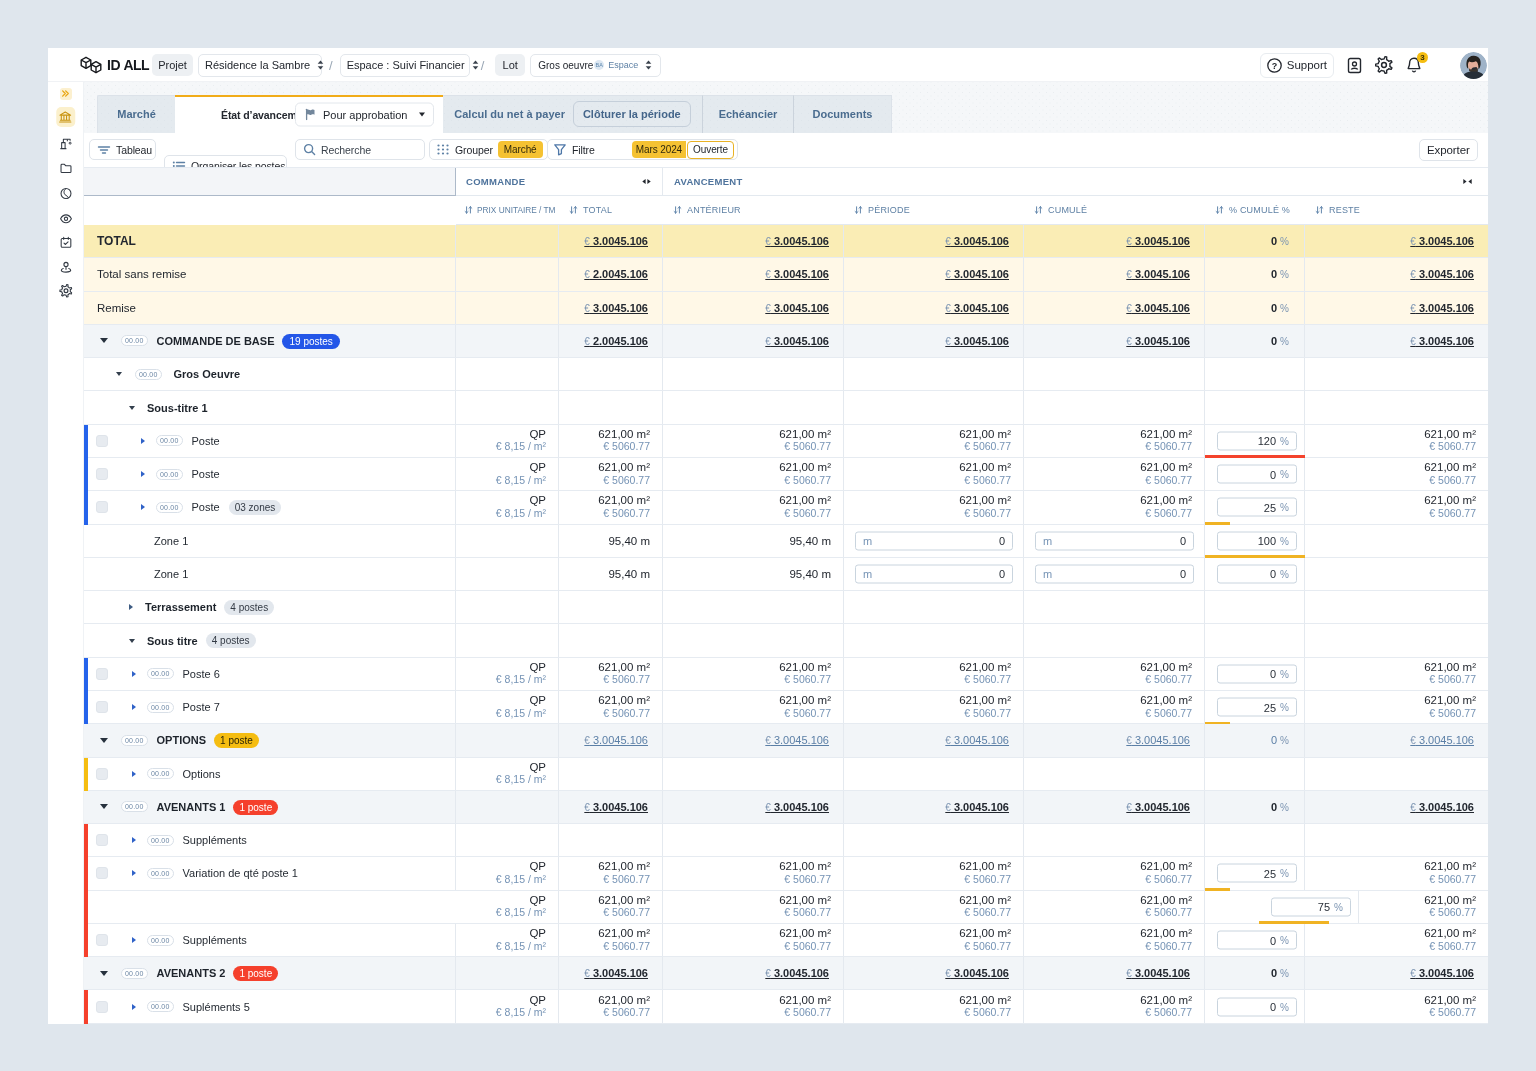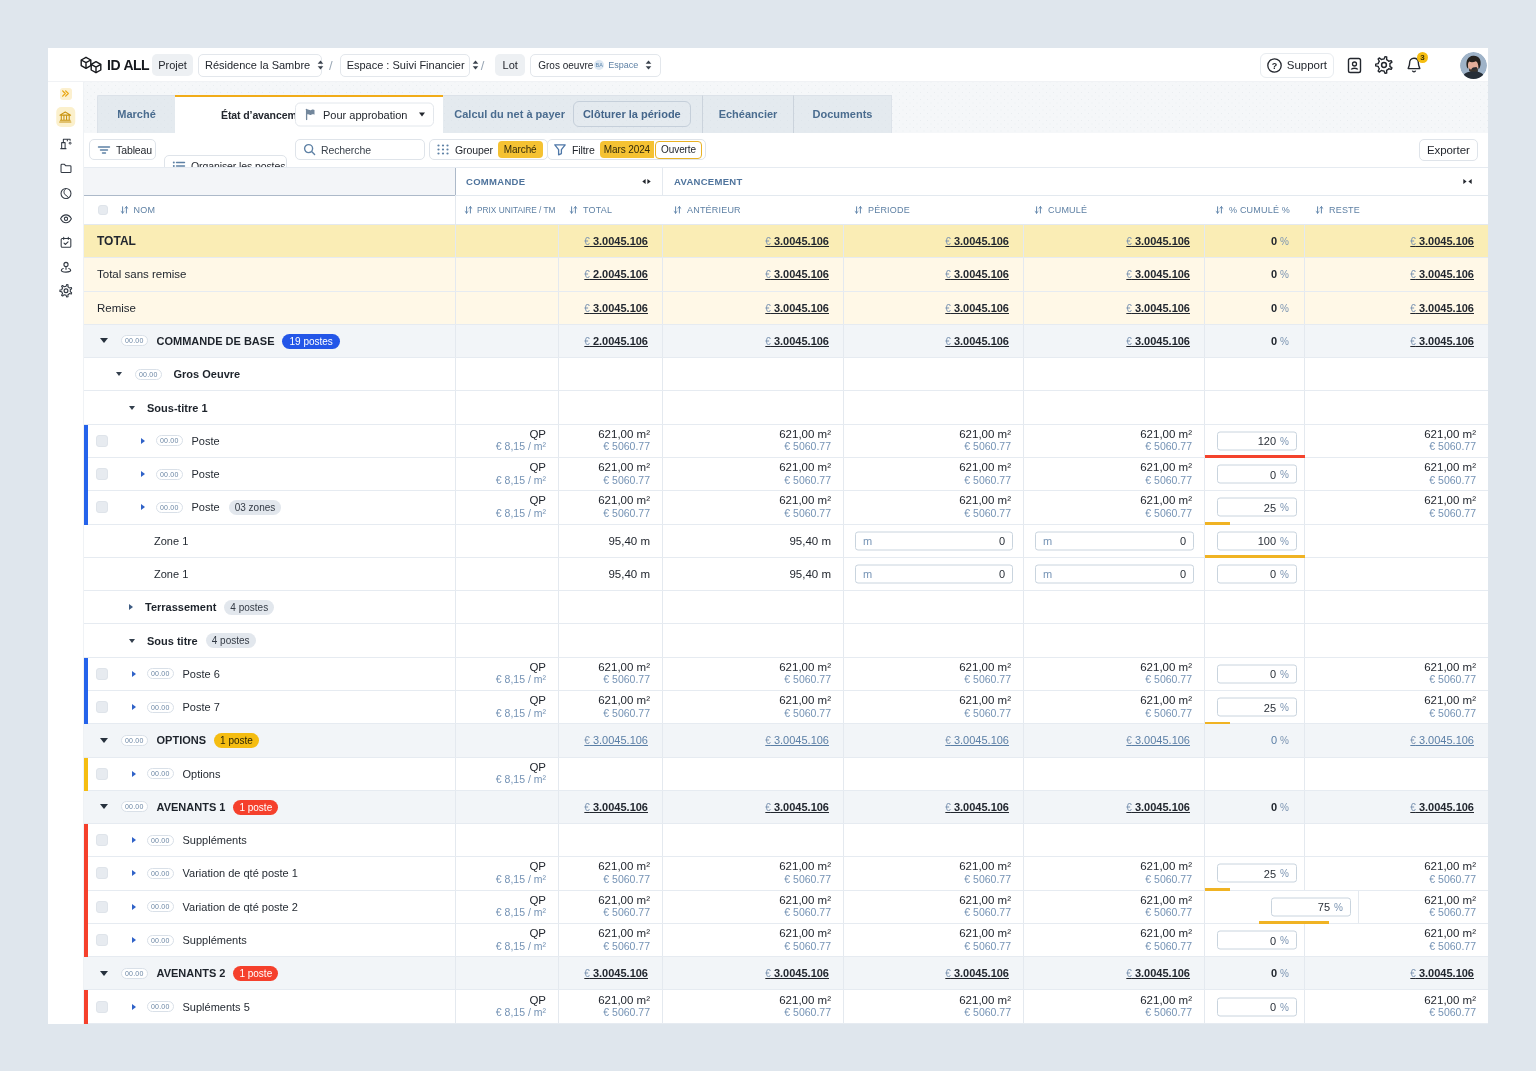--- a/index.html
+++ b/index.html
@@ -265,21 +265,21 @@
               <circle cx="7" cy="6.5" r="1.1"></circle>
               <circle cx="11.5" cy="6.5" r="1.1"></circle>
               <circle cx="2.5" cy="10.5" r="1.1"></circle>
               <circle cx="7" cy="10.5" r="1.1"></circle>
               <circle cx="11.5" cy="10.5" r="1.1"></circle>
             </g>
           </svg> Grouper <span class="ychip" style="padding:0 6px;">Marché</span></div>
   <div class="tbtn" style="left:463px;padding-left:5px;padding-right:3px;"><svg width="14" height="13" viewBox="0 0 14 13" fill="none">
             <path d="M1.8 1.8 L12.2 1.8 L8.4 6.6 L8.4 10.6 L5.6 11.8 L5.6 6.6 Z" stroke="#4E77A8" stroke-width="1.3" stroke-linejoin="round"></path>
           </svg> Filtre <span style="display:inline-flex;">
-            <span class="ychip" style="border-radius:4px 0 0 4px;">Mars 2024</span>
+            <span class="ychip" style="border-radius:4px 0 0 4px;margin-left:32px;">Mars 2024</span>
             <span class="ochip" style="margin-left:1px;">Ouverte</span>
           </span></div>
   <div class="tbtn" style="left:1335px;height:22px;font-size:11.5px;">Exporter</div>
 </div>
     <div class="table">
 
 <div class="grow">
   <div class="gcell" style="left:0;width:372px;background:#F3F5F8;border-right:1px solid #ACB9C9;border-bottom:1px solid #ACB9C9;"></div>
   <div class="gcell" style="left:372px;width:207px;border-right:1px solid #E4E9EF;border-bottom:1px solid #E3E9EF;padding-left:10px;justify-content:space-between;padding-right:10px;">
      <span class="glabel">COMMANDE</span>
@@ -290,28 +290,20 @@
   </div>
   <div class="gcell" style="left:579px;width:825px;border-bottom:1px solid #E3E9EF;padding-left:11px;justify-content:space-between;padding-right:15px;">
      <span class="glabel">AVANCEMENT</span>
             <svg width="11" height="9" viewBox="0 0 11 9" fill="none">
               <path d="M1.3 1.9 L4.6 4.5 L1.3 7.1 Z" fill="#23272e"></path>
               <path d="M9.7 1.9 L6.4 4.5 L9.7 7.1 Z" fill="#23272e"></path>
             </svg>
   </div>
 </div>
       <div class="hrow">
-          <div class="hcell" style="left:0px;width:372px;padding-left:13.5px;border-right:1px solid #E4E9EF;">
-            <span class="cb" style="margin-right:7px;width:10px;height:10px;"></span>
-            <svg width="9" height="10" viewBox="0 0 9 10" fill="none">
-              <path d="M2.6 1.8 L2.6 8 M2.6 8 L1.1 6.5 M2.6 8 L4.1 6.5" stroke="#6286AC" stroke-width="1" stroke-linecap="round" stroke-linejoin="round"></path>
-              <path d="M6.4 8 L6.4 1.8 M6.4 1.8 L4.9 3.3 M6.4 1.8 L7.9 3.3" stroke="#6286AC" stroke-width="1" stroke-linecap="round" stroke-linejoin="round"></path>
-            </svg>
-            <span>NOM</span>
-          </div>
           <div class="hcell" style="left:372px;width:103px;padding-left:10px;padding-left:8px;font-size:8.3px;letter-spacing:0;gap:4px;">
             <svg width="9" height="10" viewBox="0 0 9 10" fill="none">
               <path d="M2.6 1.8 L2.6 8 M2.6 8 L1.1 6.5 M2.6 8 L4.1 6.5" stroke="#6286AC" stroke-width="1" stroke-linecap="round" stroke-linejoin="round"></path>
               <path d="M6.4 8 L6.4 1.8 M6.4 1.8 L4.9 3.3 M6.4 1.8 L7.9 3.3" stroke="#6286AC" stroke-width="1" stroke-linecap="round" stroke-linejoin="round"></path>
             </svg>
             <span>PRIX UNITAIRE / TM</span>
           </div>
           <div class="hcell" style="left:475px;width:104px;padding-left:10px;">
             <svg width="9" height="10" viewBox="0 0 9 10" fill="none">
               <path d="M2.6 1.8 L2.6 8 M2.6 8 L1.1 6.5 M2.6 8 L4.1 6.5" stroke="#6286AC" stroke-width="1" stroke-linecap="round" stroke-linejoin="round"></path>
@@ -994,28 +986,20 @@
             </div>
             <div class="cell last" style="left:1221px;width:183px;">
               <div class="num">
                 <div class="n1">621,00&nbsp;m²</div>
                 <div class="n2">€&nbsp;5060.77</div>
               </div>
             </div>
           </div>
 <div class="row" style="background:#fff;">
             <div class="leftbar" style="background:#F5402C;"></div>
-            <div class="cell" style="left:0px;width:372px;">
-              <div class="nomflex" style="padding-left:12px;">
-                <span class="cb"></span>
-                <span class="tri-r blue" style="margin-left:24px;"></span>
-                <span class="cpill" style="margin-left:11px;">00.00</span>
-                <span class="name" style="margin-left:9px;">Variation de qté poste 2</span>
-              </div>
-            </div>
             <div class="cell" style="left:372px;width:103px;">
               <div class="num">
                 <div class="n1">QP</div>
                 <div class="n2">€&nbsp;8,15&nbsp;/&nbsp;m²</div>
               </div>
             </div>
             <div class="cell" style="left:475px;width:104px;">
               <div class="num">
                 <div class="n1">621,00&nbsp;m²</div>
                 <div class="n2">€&nbsp;5060.77</div>

